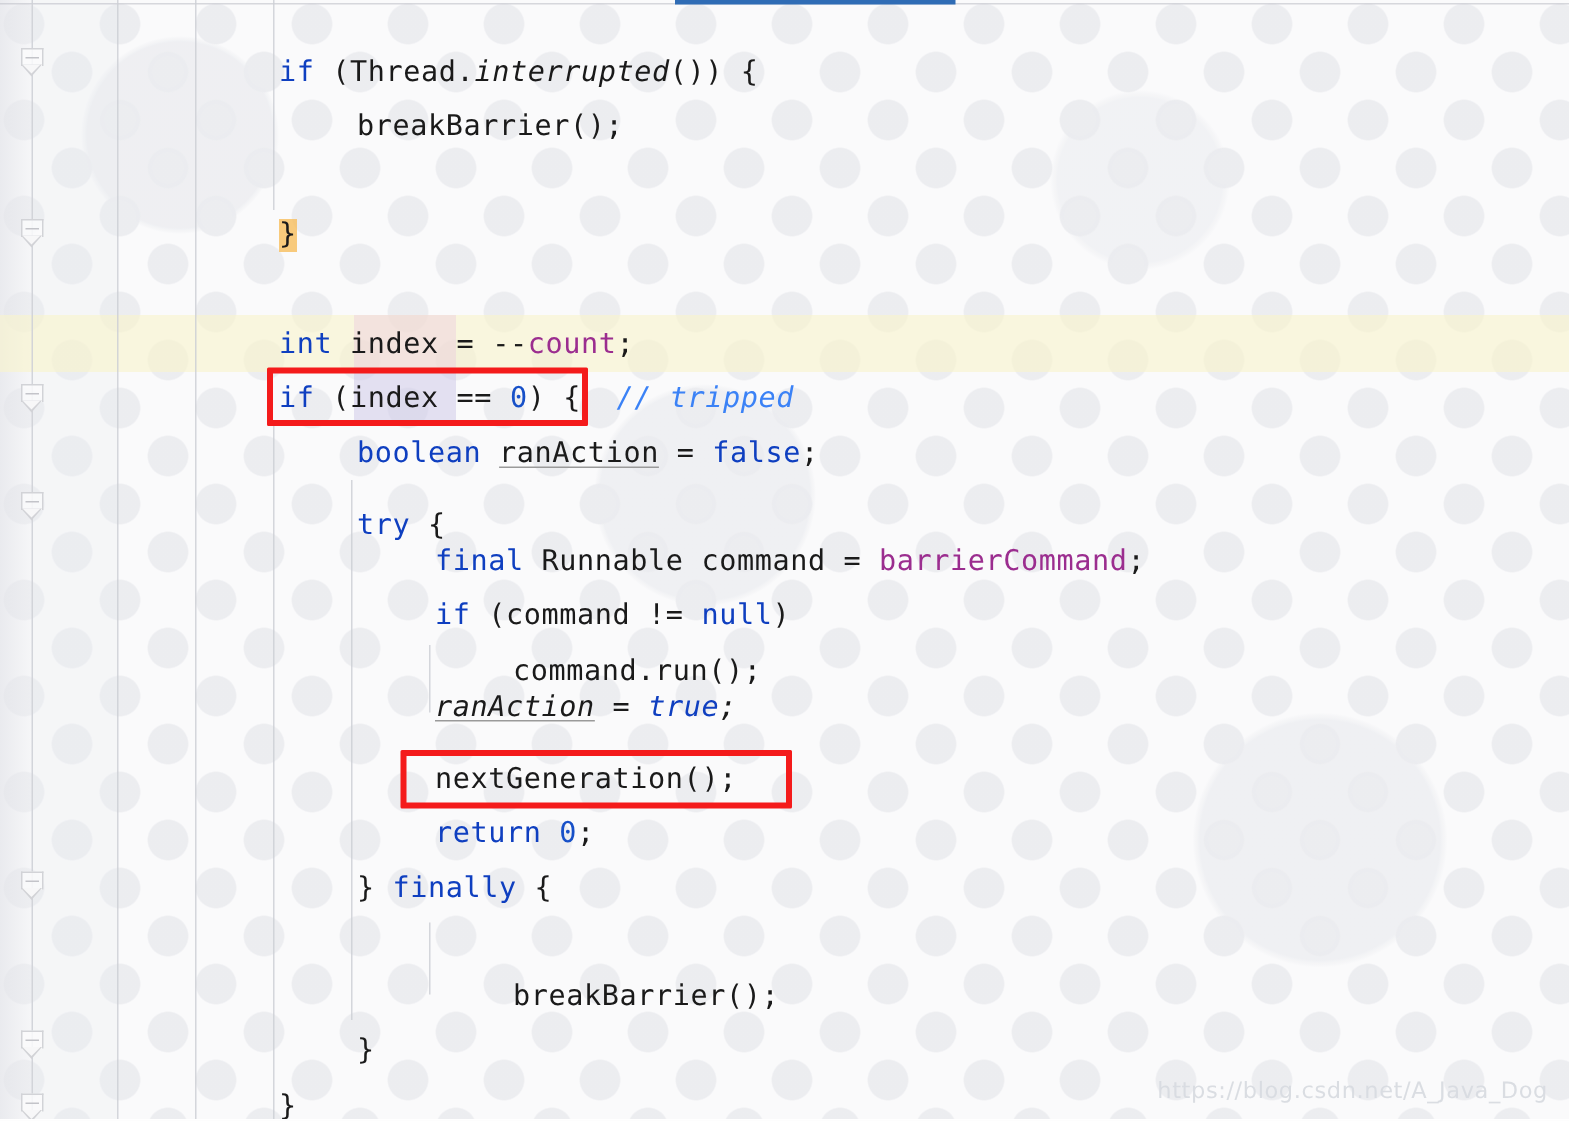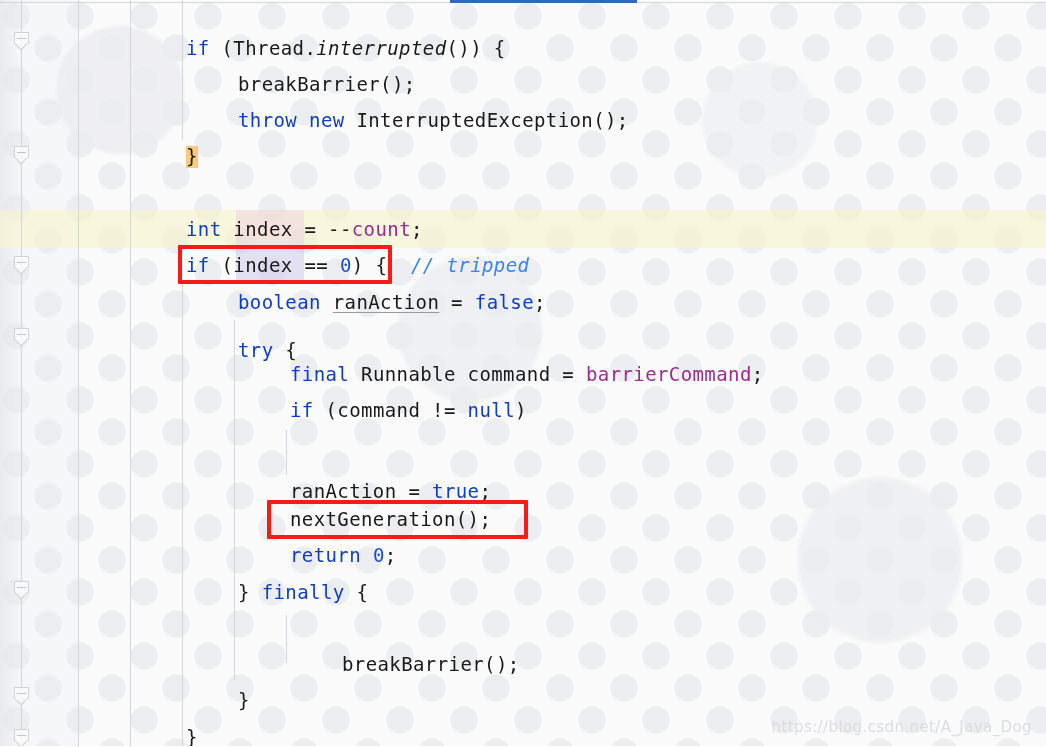--- a/index.html
+++ b/index.html
@@ -271,29 +271,29 @@
         <div class="body"></div>
         <div class="point"></div>
         <div class="point-inner"></div>
         <div class="minus"></div>
       </div>
     </div>
 
   <div class="code-layer" id="code-layer">
       <div class="code-line" style="top: 38px; left: 186px;"><span class="kw">if</span><span class="plain"> (Thread.</span><span class="ital">interrupted</span><span class="plain">()) {</span></div>
       <div class="code-line" style="top: 74px; left: 238px;"><span class="plain">breakBarrier();</span></div>
-      <div class="code-line" style="top: 110px; left: 238px;"><span class="kw">throw</span><span class="plain"> </span><span class="kw">new</span><span class="plain"> InterruptedException();</span></div>
       <div class="code-line" style="top: 146px; left: 186px;"><span class="plain">}</span></div>
       <div class="code-line" style="top: 219px; left: 186px;"><span class="kw">int</span><span class="plain"> index = </span><span class="plain">--</span><span class="fld">count</span><span class="plain">;</span></div>
       <div class="code-line" style="top: 255px; left: 186px;"><span class="kw">if</span><span class="plain"> (index == </span><span class="num">0</span><span class="plain">) {  </span><span class="cmt">// tripped</span></div>
       <div class="code-line" style="top: 292px; left: 238px;"><span class="kw">boolean</span><span class="plain"> </span><span class="und">ranAction</span><span class="plain"> = </span><span class="kw">false</span><span class="plain">;</span></div>
       <div class="code-line" style="top: 340px; left: 238px;"><span class="kw">try</span><span class="plain"> {</span></div>
       <div class="code-line" style="top: 364px; left: 290px;"><span class="kw">final</span><span class="plain"> Runnable command = </span><span class="fld">barrierCommand</span><span class="plain">;</span></div>
       <div class="code-line" style="top: 400px; left: 290px;"><span class="kw">if</span><span class="plain"> (command != </span><span class="kw">null</span><span class="plain">)</span></div>
-      <div class="code-line" style="top: 481px; left: 290px;"><span class="und">ranAction</span><span class="plain"> = </span><span class="kw">true</span><span class="plain">;</span></div>
+      <div class="code-line" style="top: 437px; left: 342px;"><span class="plain">command.run();</span></div>
+      <div class="code-line" style="top: 461px; left: 290px; font-style: italic;"><span class="und">ranAction</span><span class="plain"> = </span><span class="kw">true</span><span class="plain">;</span></div>
       <div class="code-line" style="top: 509px; left: 290px; text-align: center;"><span class="plain">nextGeneration();</span></div>
       <div class="code-line" style="top: 545px; left: 290px;"><span class="kw">return</span><span class="plain"> </span><span class="num">0</span><span class="plain">;</span></div>
       <div class="code-line" style="top: 582px; left: 238px;"><span class="plain">} </span><span class="kw">finally</span><span class="plain"> {</span></div>
       <div class="code-line" style="top: 654px; left: 342px;"><span class="plain">breakBarrier();</span></div>
       <div class="code-line" style="top: 690px; left: 238px;"><span class="plain">}</span></div>
       <div class="code-line" style="top: 727px; left: 186px;"><span class="plain">}</span></div>
     </div>
 
   <div class="red-box red-box-1"></div>
   <div class="red-box red-box-2"></div>

